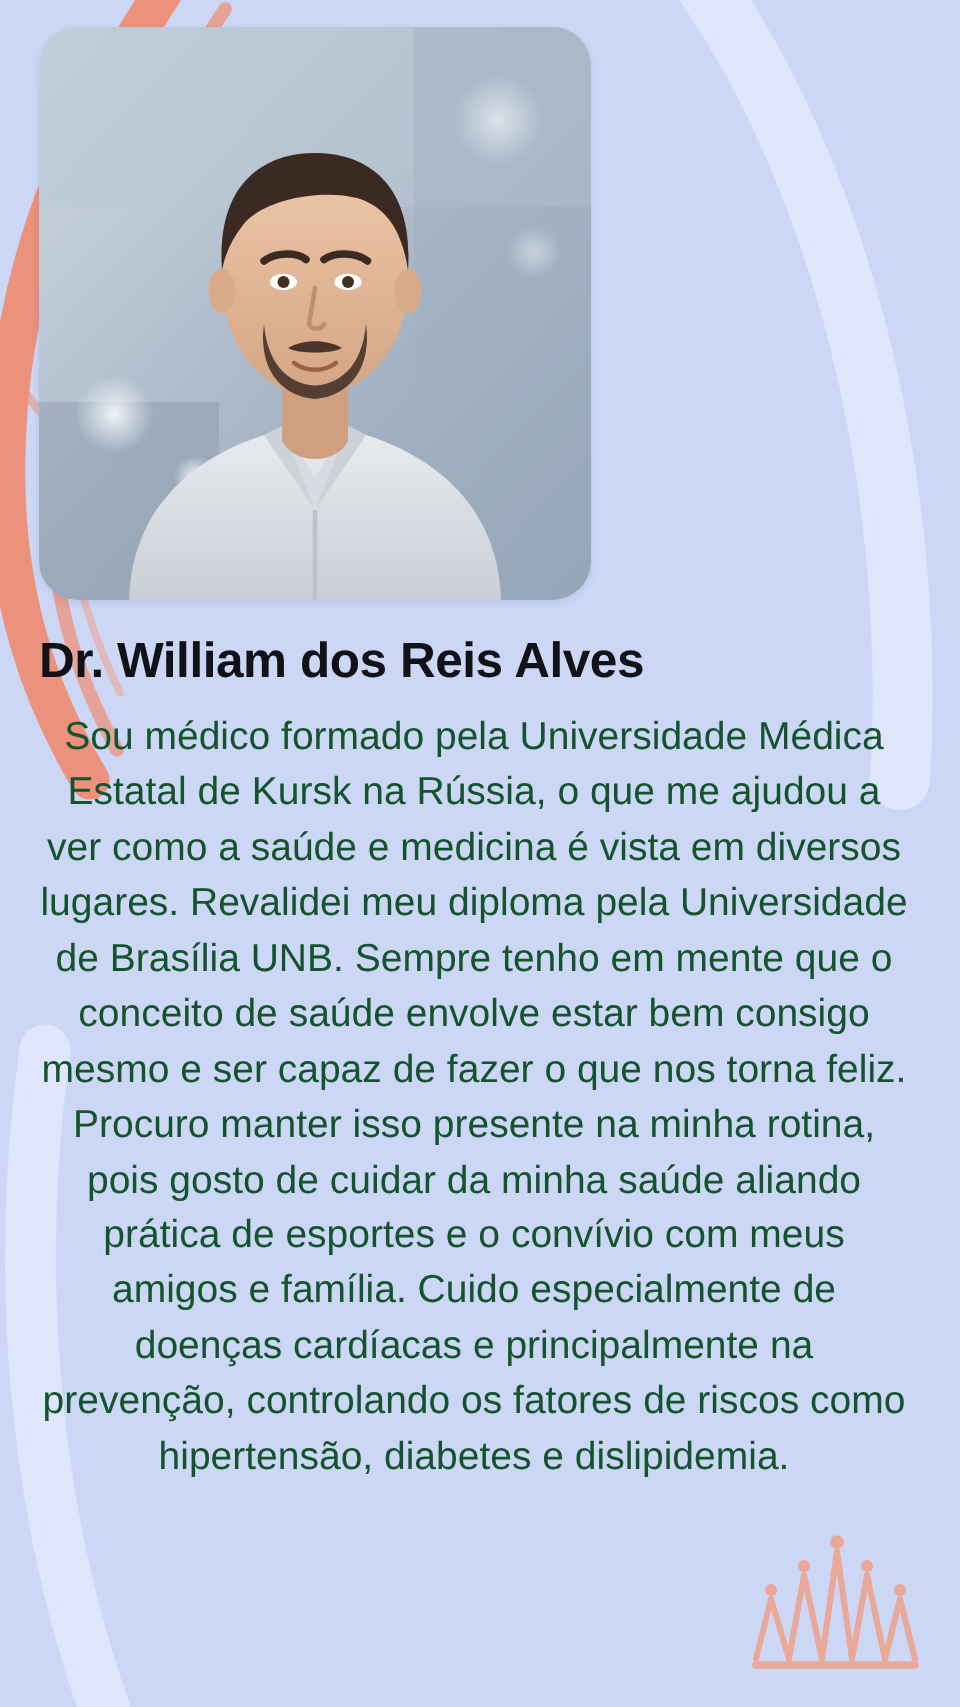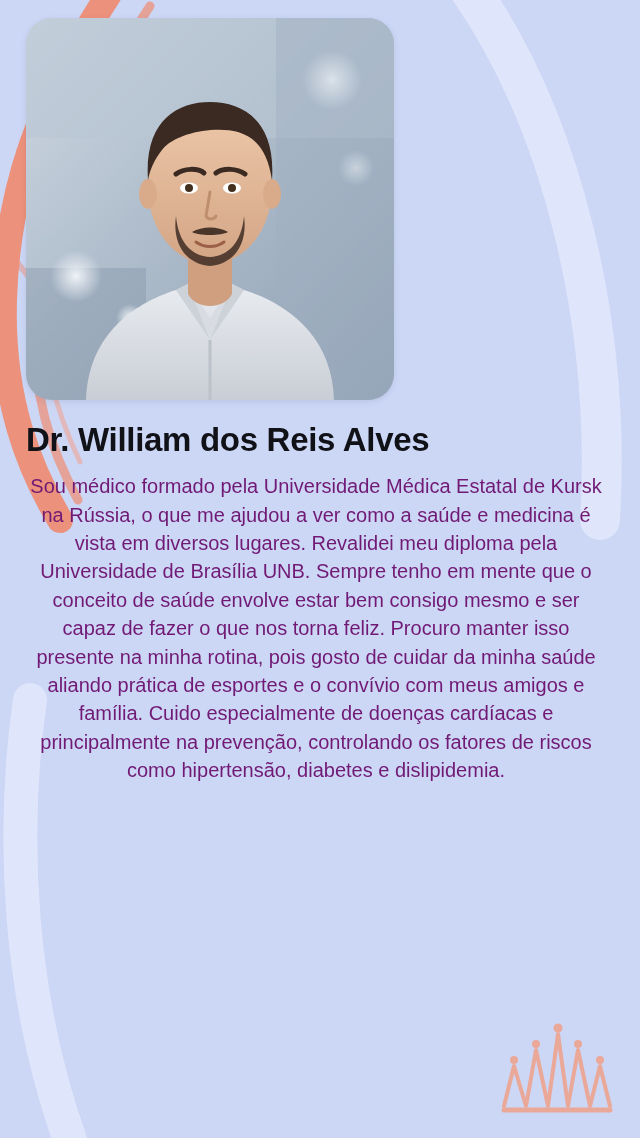--- a/index.html
+++ b/index.html
@@ -51,23 +51,23 @@
     font-size: 33px;
     font-weight: bold;
     color: #111218;
     letter-spacing: -0.3px;
     text-align: center;
     line-height: 1.1;
   }
 
   .bio {
     margin-top: 14px;
-    font-size: 20px;
+    font-size: 26px;
     line-height: 1.42;
-    color: #701a75;
+    color: #14532d;
     text-align: center;
     max-width: 580px;
   }
 
   
   .logo-mark {
     position: absolute;
     right: 18px;
     bottom: 8px;
     width: 130px;

